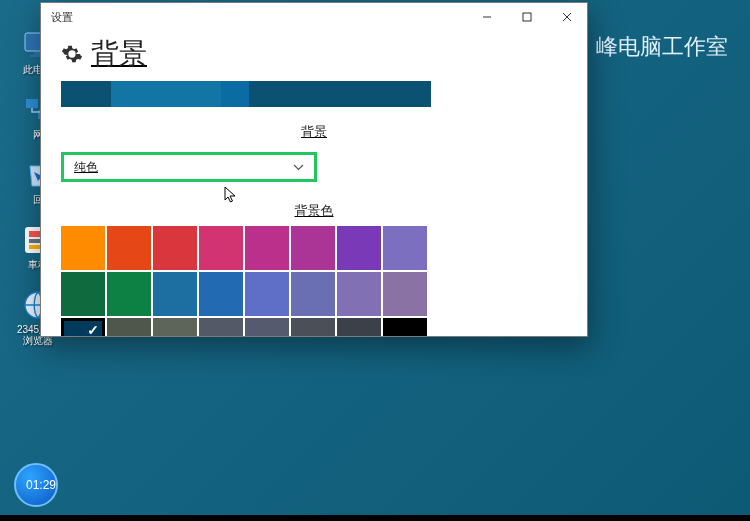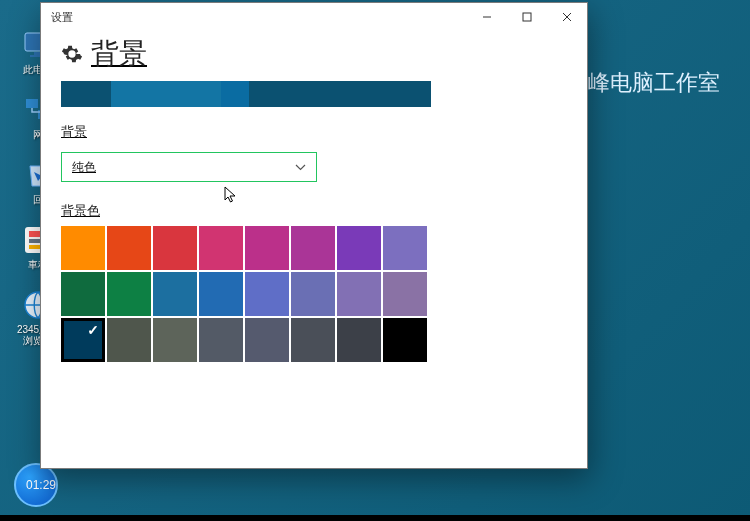--- a/index.html
+++ b/index.html
@@ -3,22 +3,22 @@
 <meta charset="utf-8">
 <style>
 * { box-sizing: border-box; margin: 0; padding: 0; }
 body {
   width: 750px; height: 521px;
   background: linear-gradient(135deg, #1a6b8a 0%, #0d5a75 100%);
   font-family: "Microsoft YaHei", "Segoe UI", sans-serif;
   position: relative; overflow: hidden;
 }
 .watermark {
-  position: absolute; top: 32px; right: 30px;
-  color: #dff1ff; font-size: 22px; font-weight: 300; margin-top: 36px;
+  position: absolute; top: 32px; right: 22px;
+  color: #dff1ff; font-size: 22px; font-weight: 300;
 }
 .desktop-icons {
   position: absolute; left: 14px; top: 28px;
   display: flex; flex-direction: column; gap: 18px;
 }
 .desktop-icon {
   display: flex; flex-direction: column; align-items: center;
   width: 48px; cursor: pointer;
 }
 .desktop-icon .glyph {
@@ -37,25 +37,25 @@
   border: 2px solid #6cc0ff;
   display: flex; align-items: center; justify-content: flex-end;
   color: #fff; font-size: 12px;
 }
 .blackbar {
   position: absolute; left: 0; bottom: 0; width: 100%; height: 6px;
   background: #000;
 }
 .window {
   position: absolute; left: 40px; top: 2px;
-  width: 548px; height: 467px;
+  width: 548px; height: 335px;
   background: #fff;
   border: 1px solid #7b7b7b;
   box-shadow: 2px 10px 30px rgba(0,0,0,.4);
-  display: flex; flex-direction: column;
+  display: flex; flex-direction: column; text-align: center;
 }
 .titlebar {
   height: 28px; display: flex; align-items: center;
   padding-left: 10px;
 }
 .titlebar-title { font-size: 11px; color: #333; }
 .win-controls { margin-left: auto; display: flex; }
 .win-btn {
   width: 40px; height: 28px; display: flex;
   align-items: center; justify-content: center;
@@ -68,21 +68,21 @@
 }
 .page-title { font-size: 28px; font-weight: 400; color: #222; }
 .preview-bar {
   width: 370px; height: 26px; margin-bottom: 16px;
   background: #0b5171; position: relative;
 }
 .preview-bar .seg1 { position:absolute; left:50px; top:0; width:110px; height:26px; background:#1375a4; }
 .preview-bar .seg2 { position:absolute; left:160px; top:0; width:28px; height:26px; background:#0a6ca2; }
 .field-label { font-size: 13px; color: #222; margin-bottom: 6px; }
 .dropdown {
-  width: 256px; height: 30px; border: 1px solid #22c55e;
+  width: 256px; height: 30px; border: 3px solid #22c55e;
   display: flex; align-items: center; padding: 0 10px;
   font-size: 12px; color: #222; background: #fff;
   justify-content: space-between; cursor: pointer; margin-top: 11px;
 }
 .chev { color:#666; font-size:11px; }
 .section-label { font-size: 13px; color: #222; margin-top: 20px; margin-bottom: 6px; }
 .swatches {
   display: grid; grid-template-columns: repeat(8, 44px);
   grid-auto-rows: 44px; gap: 2px;
 }

